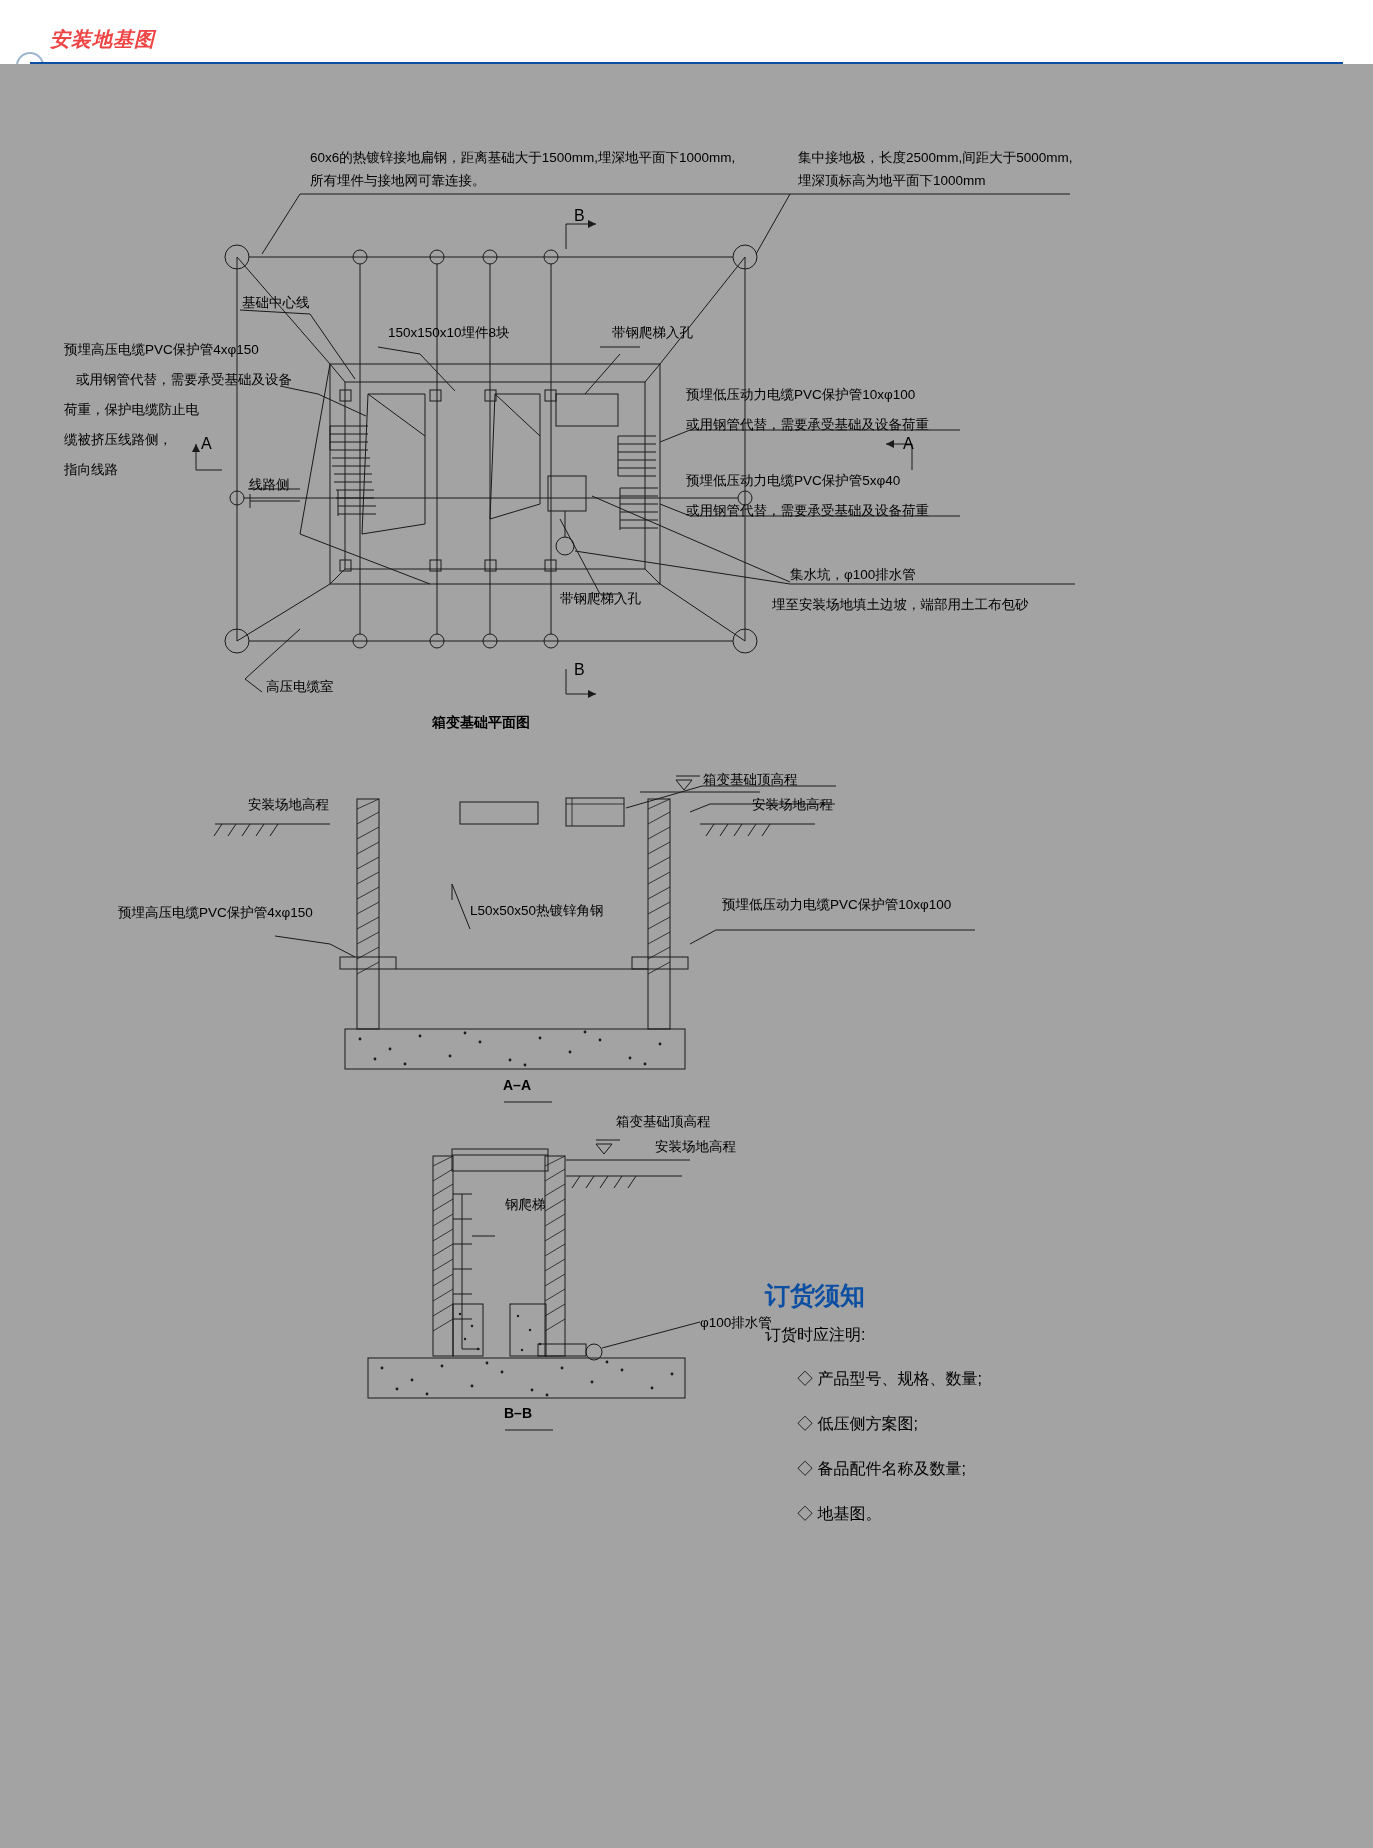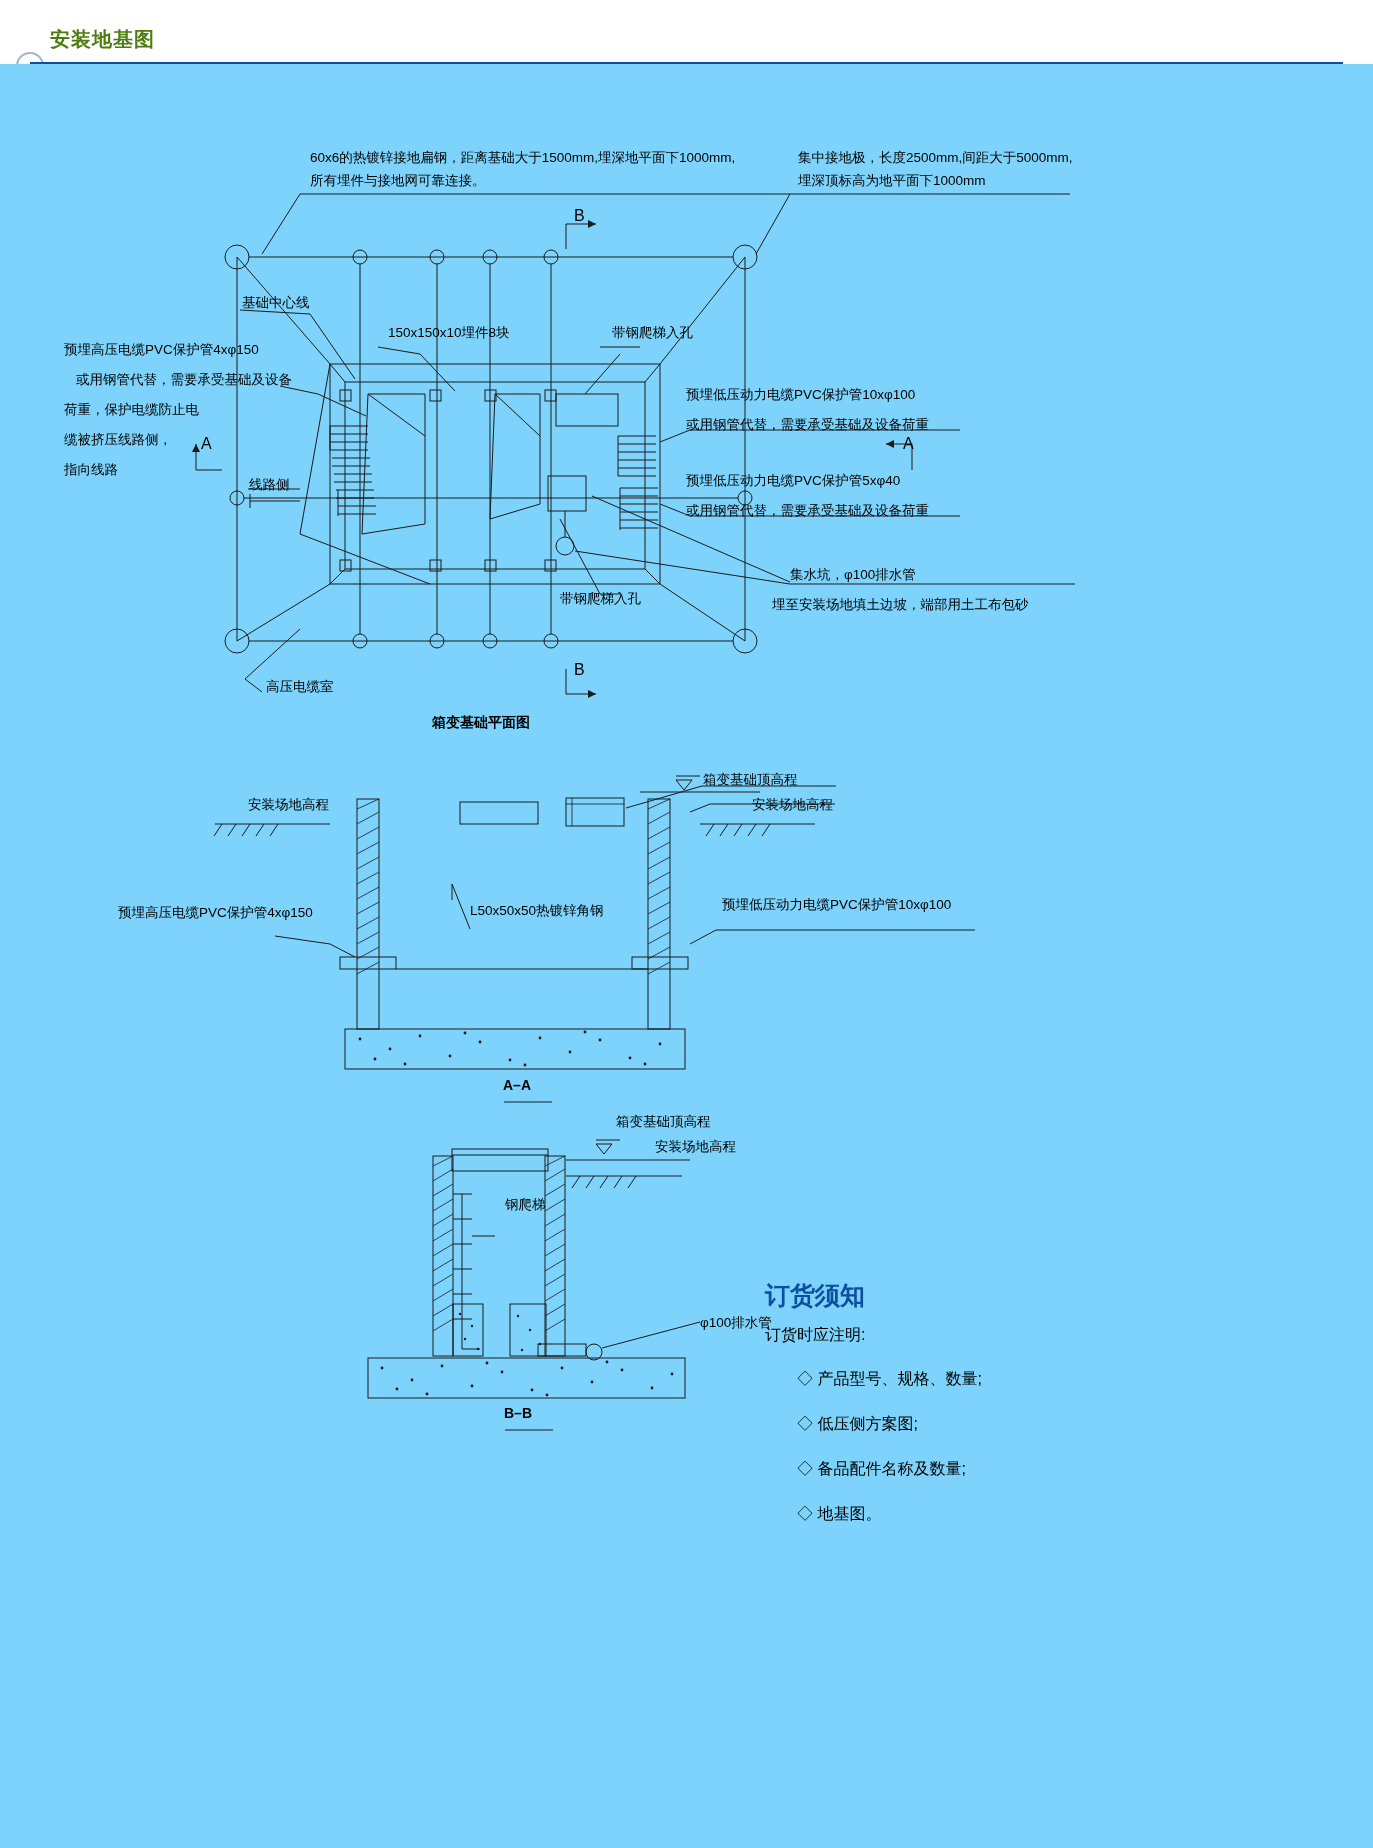--- a/index.html
+++ b/index.html
@@ -9,34 +9,35 @@
     font-family:"Liberation Sans", sans-serif;
     color:#111;
     position:relative;
     overflow:hidden;
   }
   .page{position:absolute;inset:0;}
 
   
   .header-title{
     position:absolute;left:50px;top:26px;
-    font-size:20px;font-weight:bold;color:#4d7c0f;
+    font-size:20px;font-weight:bold;color:#ef4444;
     letter-spacing:1px;
+    font-style:italic;
   }
   .header-rule{
     position:absolute;left:30px;top:62px;width:1313px;height:2px;
     background:#0b4ea2;
   }
   .header-ring{
     position:absolute;left:16px;top:52px;width:24px;height:24px;
     border:2px solid #9fb6cf;border-radius:50%;background:#fff;
   }
 
   
-  .canvas{position:absolute;left:0;top:64px;width:1373px;height:1784px;background:#7dd3fc;}
+  .canvas{position:absolute;left:0;top:64px;width:1373px;height:1784px;background:#a3a3a3;}
 
   svg.draw{position:absolute;left:0;top:0;width:1373px;height:1784px;}
 
   
   .txt{
     position:absolute;
     font-size:13.5px;
     line-height:21px;
     color:#000;
     white-space:nowrap;

